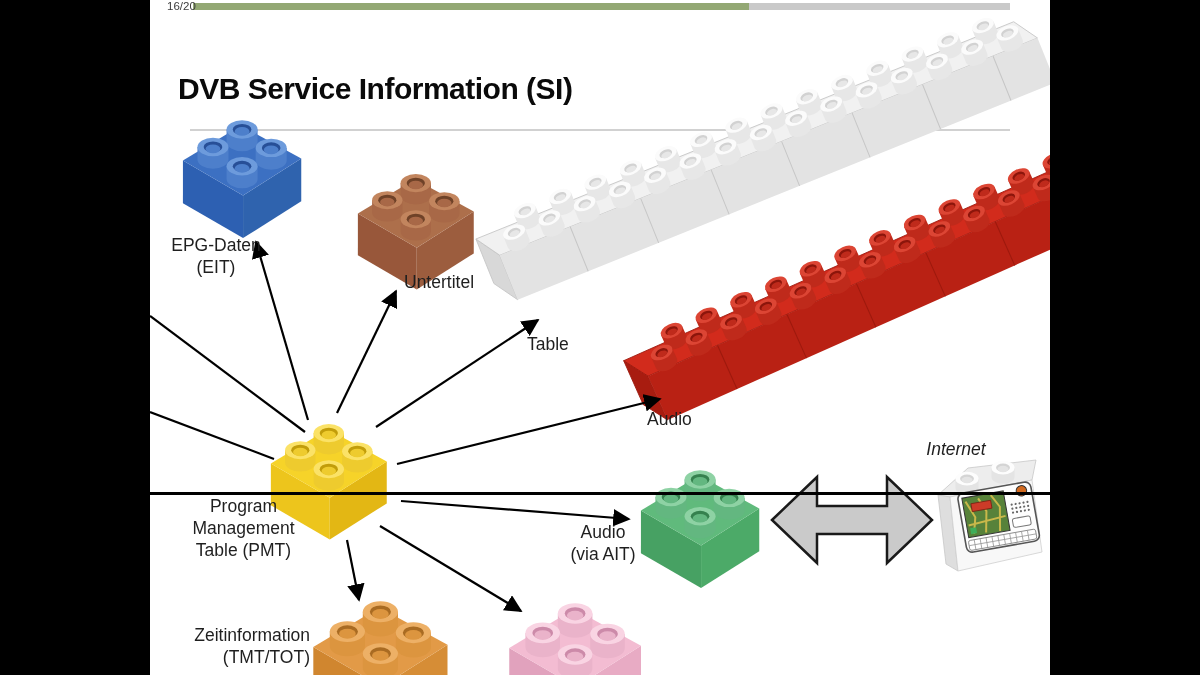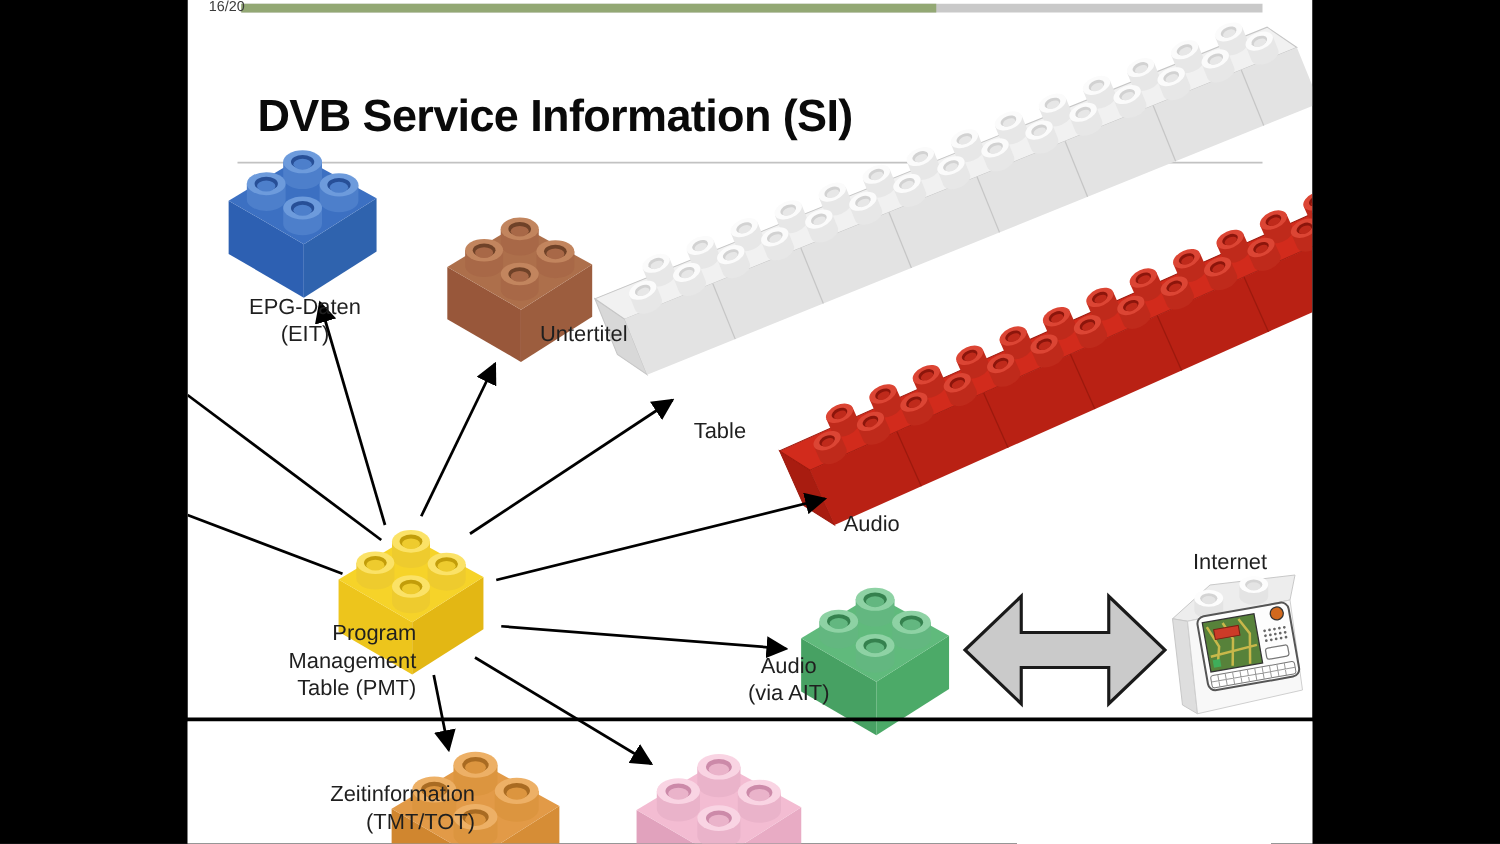--- a/index.html
+++ b/index.html
@@ -1,27 +1,27 @@
 <!DOCTYPE html>
 <html><head>
 <meta charset="utf-8">
 <style>
   html,body{margin:0;padding:0;background:#000;width:1200px;height:675px;overflow:hidden;}
-  #stage{position:relative;width:1200px;height:577px;background:#000;font-family:"Liberation Sans","DejaVu Sans",sans-serif;}
+  #stage{position:relative;width:1200px;height:495px;background:#000;font-family:"Liberation Sans","DejaVu Sans",sans-serif;}
   #slide{position:absolute;left:150px;top:0;width:900px;height:675px;background:#fff;overflow:hidden;}
   .bar{position:absolute;top:0;bottom:0;background:#000;z-index:40;}
   #bar-left{left:0;width:150px;}
   #bar-right{right:0;width:150px;}
   #bar-bottom{position:absolute;left:0;right:0;bottom:0;height:3px;background:#000;z-index:41;}
   #page-indicator{position:absolute;left:17px;top:0px;font-size:11.5px;color:#3c3c3c;z-index:5;}
   #progress-track{position:absolute;left:43px;top:3px;width:817px;height:7px;background:#c9c9c9;z-index:4;}
   #progress-fill{position:absolute;left:0;top:0;height:7px;background:#93a874;width:68%;}
-  #slide-title{position:absolute;left:56px;top:72px;font-size:36px;font-weight:bold;color:#0a0a0a;letter-spacing:-0.5px;z-index:6;}
+  #slide-title{position:absolute;left:28px;top:72px;font-size:30px;font-weight:bold;color:#0a0a0a;letter-spacing:-0.5px;z-index:6;}
   svg{position:absolute;left:0;top:0;z-index:2;}
-  .node-label{position:absolute;font-size:17.5px;color:#1f1f1f;line-height:22px;white-space:pre-line;z-index:6;margin-left:28px;}
+  .node-label{position:absolute;font-size:17.5px;color:#1f1f1f;line-height:22px;white-space:pre-line;z-index:6;}
   .ctr{text-align:center;}
   .rgt{text-align:right;}
 </style>
 </head>
 <body>
 
 <div id="stage">
   <div id="slide">
 
     <div id="page-indicator">16/20</div>
@@ -181,29 +181,29 @@
           <g fill="#fff" stroke="#777" stroke-width="0.8">
             <rect x="3" y="48" width="68" height="10" rx="2"></rect>
           </g>
           <path d="M9,48 V58 M15,48 V58 M21,48 V58 M27,48 V58 M33,48 V58 M39,48 V58 M45,48 V58 M51,48 V58 M57,48 V58 M63,48 V58 M3,53 H71" stroke="#999" stroke-width="0.8" fill="none"></path>
         </g>
       </g>
     </svg>
 
     <div class="node-label ctr" style="left:1px;top:234px;width:130px;">EPG-Daten
 (EIT)</div>
-    <div class="node-label" style="left:254px;top:256px;text-align:right;">Untertitel</div>
+    <div class="node-label" style="left:254px;top:271px;text-align:right;">Untertitel</div>
     <div class="node-label" style="left:377px;top:333px;">Table</div>
     <div class="node-label" style="left:497px;top:408px;">Audio</div>
-    <div class="node-label ctr" style="left:0;top:495px;width:155px;text-align:right;">Program
+    <div class="node-label ctr" style="left:16px;top:495px;width:155px;">Program
 Management
 Table (PMT)</div>
     <div class="node-label ctr" style="left:393px;top:521px;width:120px;">Audio
 (via AIT)</div>
-    <div class="node-label ctr" style="left:756px;top:438px;width:100px;">Internet</div>
-    <div class="node-label rgt" style="left:0px;top:624px;width:160px;padding-left:42px;">Zeitinformation
+    <div class="node-label ctr" style="left:756px;top:438px;width:100px;font-style:italic;">Internet</div>
+    <div class="node-label rgt" style="left:0px;top:624px;width:160px;">Zeitinformation
 (TMT/TOT)</div>
   </div>
 
   <div id="bar-left" class="bar"></div>
   <div id="bar-right" class="bar"></div>
   <div id="bar-bottom"></div>
 </div>
 
 </body></html>

